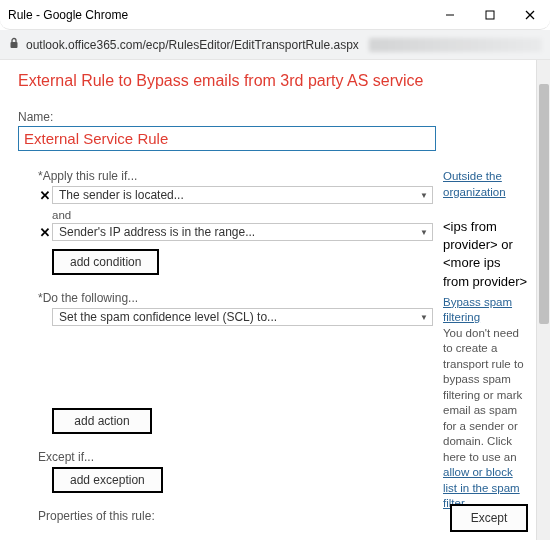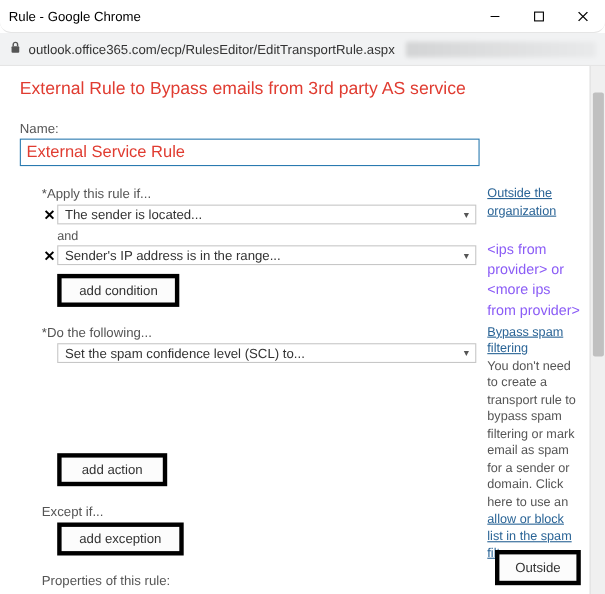--- a/index.html
+++ b/index.html
@@ -124,31 +124,31 @@
     background: #fff;
     height: 18px;
     padding: 0 4px 0 6px;
     font-size: 12px;
     color: #333;
   }
   .dropdown .dd-text { flex: 1; }
   .dd-arrow { font-size: 8px; color: #555; }
   .btn {
     display: inline-block;
-    border: 4px solid #000000;
+    border: 2px solid #000000;
     background: #fcfcfc;
     padding: 4px 16px;
     font-size: 12px;
     color: #333;
     min-width: 100px;
     text-align: center;
   }
   .btn-row { margin: 8px 0 0 14px; }
   .right-col .link { color: #2a6496; text-decoration: underline; cursor: pointer; }
-  .right-col .annot { color: #8b5cf6; font-size: 13px; line-height: 1.4; }
+  .right-col .annot { color: #000000; font-size: 13px; line-height: 1.4; }
   .right-col .helper { color: #555; margin-top: 2px; }
   .spacer { height: 16px; }
   .footer {
     position: absolute;
     bottom: 8px; right: 8px;
     display: flex;
     gap: 8px;
   }
   .footer .btn { min-width: 78px; padding: 5px 14px; }
 </style>
@@ -249,21 +249,21 @@
         <div class="link">Outside the organization</div>
         <div style="height:18px"></div>
         <div class="annot">&lt;ips from provider&gt; or &lt;more ips from  provider&gt;</div>
         <div style="height:4px"></div>
         <div class="link">Bypass spam filtering</div>
         <span class="helper">You don't need to create a transport rule to bypass spam filtering or mark email as spam for a sender or domain. Click here to use an </span><span class="link">allow or block list in the spam filter.</span>
       </div>
     </div>
 
     <div class="footer">
-      <span class="btn">Outside</span>
+      <span class="btn">Except</span>
     </div>
 
   </div>
 
   <div class="scrollbar">
     <div class="scroll-thumb"></div>
   </div>
 </div>
 
 </body></html>

